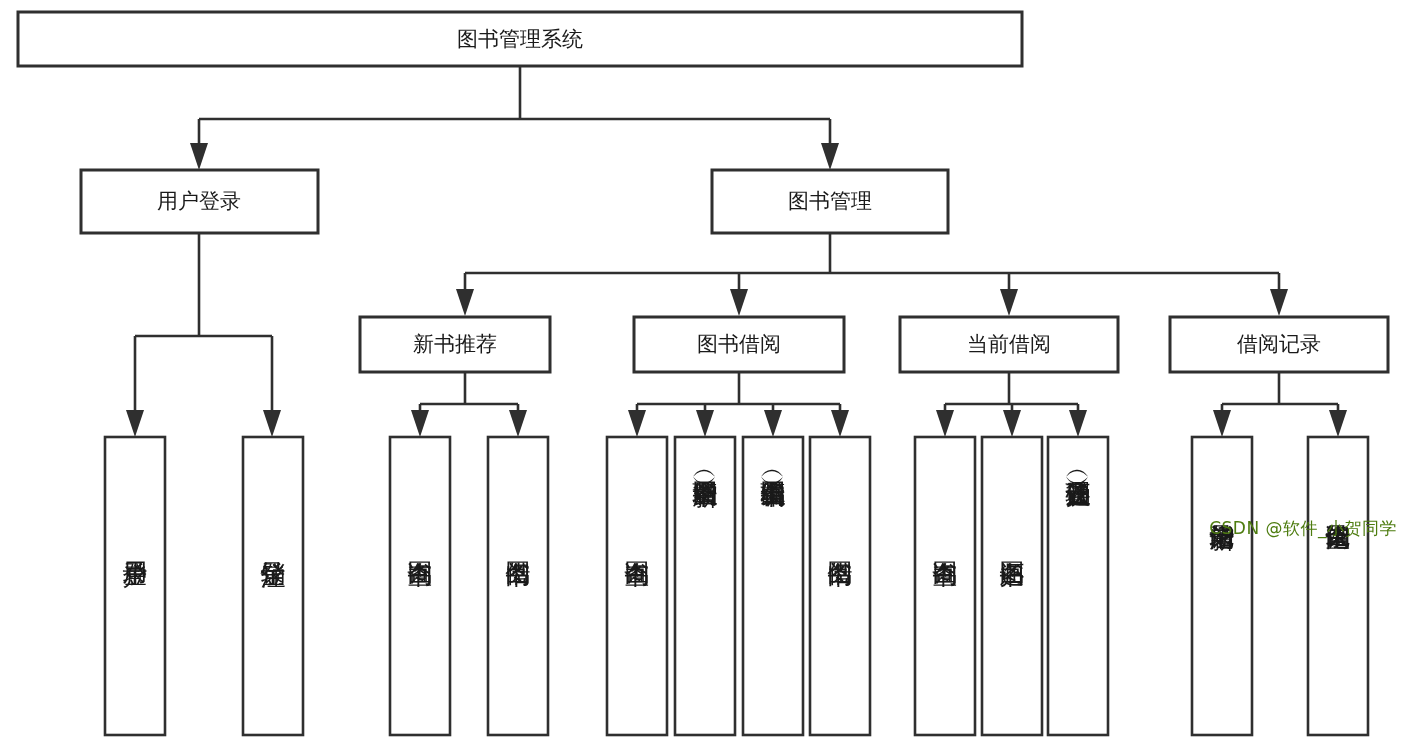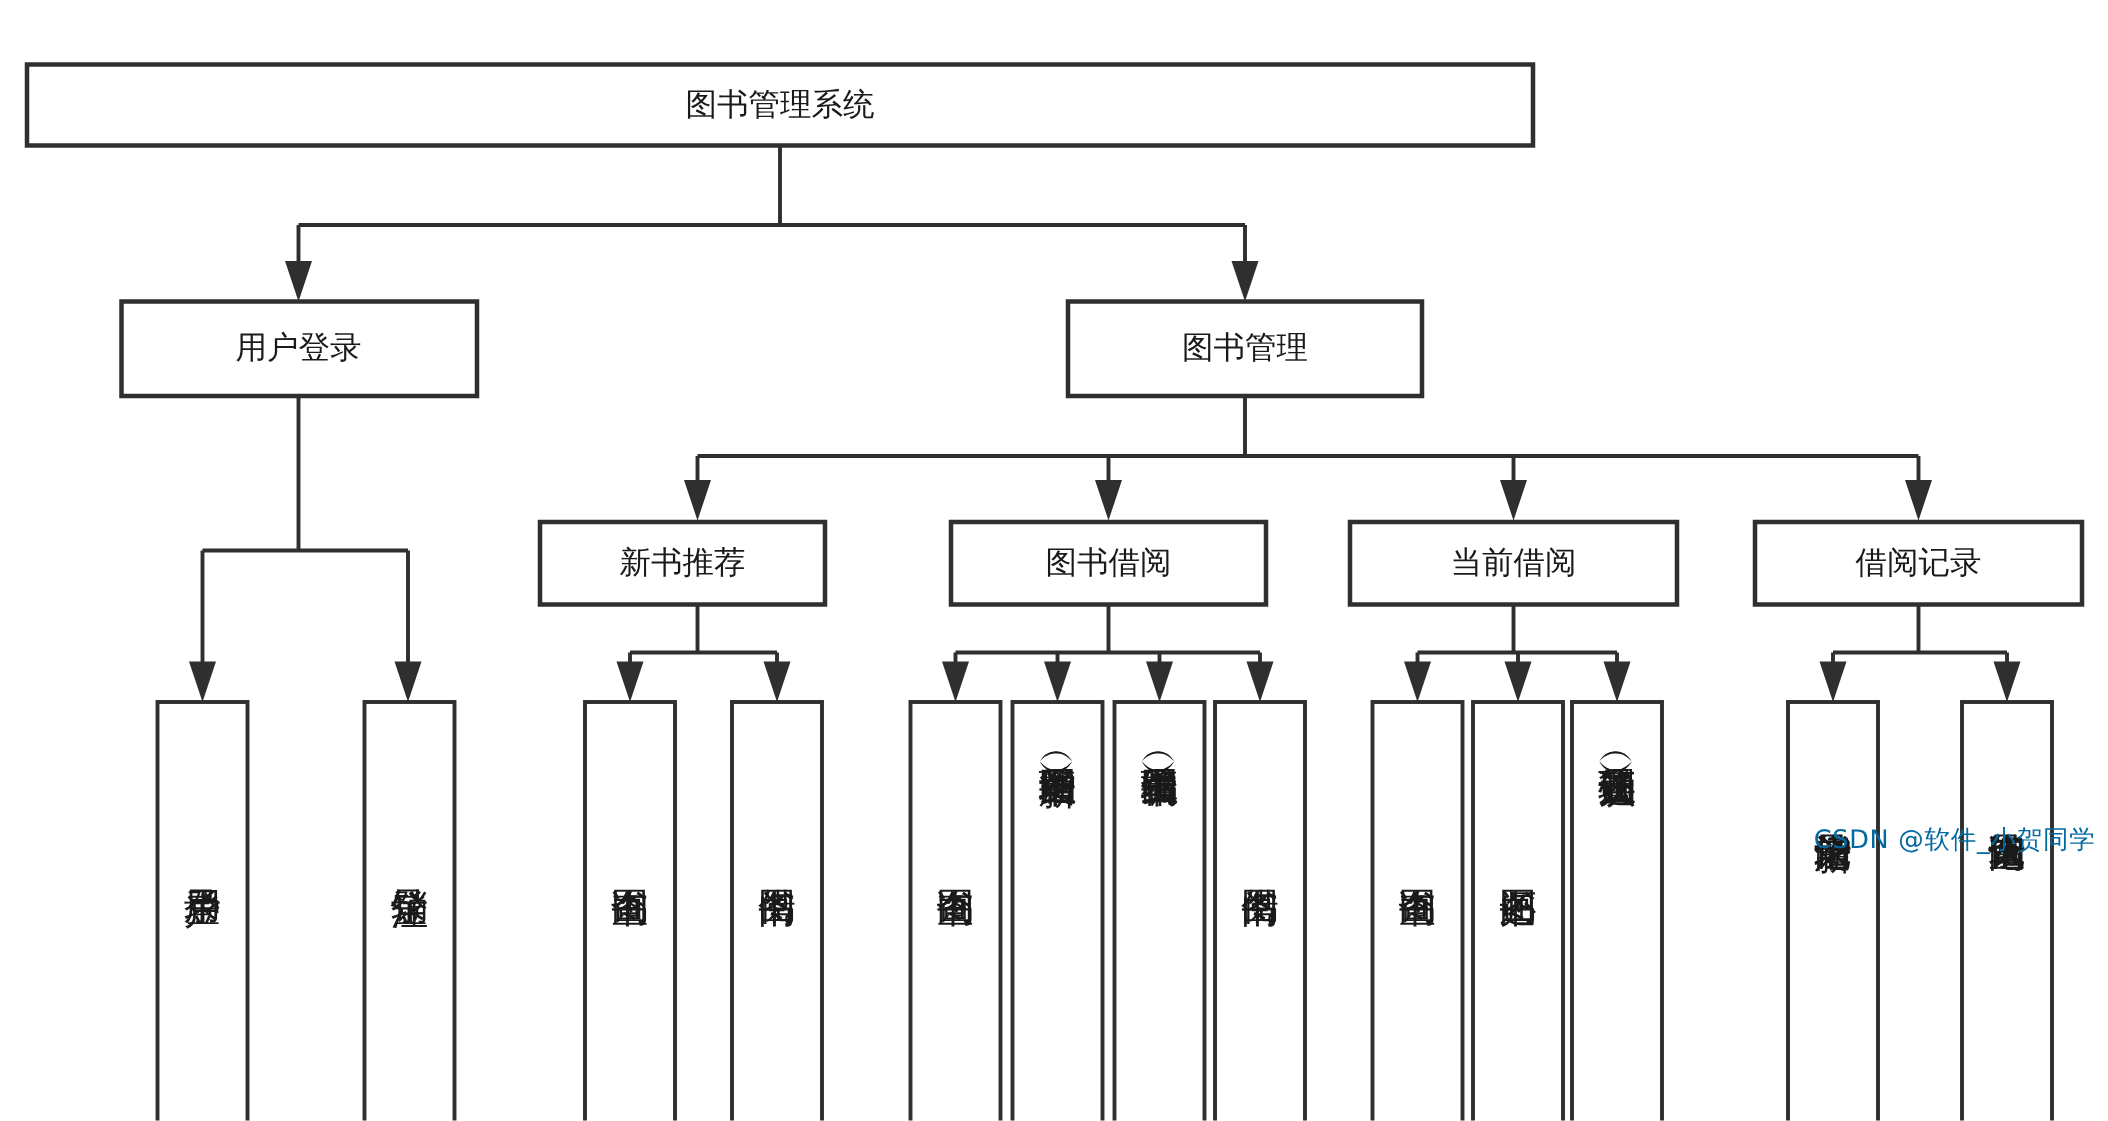--- a/index.html
+++ b/index.html
@@ -12,21 +12,20 @@
     width: 1405px;
     height: 747px;
     overflow: hidden;
     font-family: "DejaVu Sans", "Liberation Sans", sans-serif;
   }
   #diagram-root {
     position: relative;
     width: 1405px;
     height: 544px;
     background: #ffffff;
-    margin-top: 31px;
   }
   svg#flowchart {
     display: block;
     width: 1405px;
     height: 747px;
   }
   .node-box {
     fill: #ffffff;
     stroke: #2f2f2f;
     stroke-width: 3;
@@ -58,21 +57,21 @@
     font-family: "DejaVu Sans", "Liberation Sans", sans-serif;
     font-size: 25px;
     text-anchor: middle;
   }
   .watermark-text {
     position: absolute;
     right: 8px;
     bottom: 4px;
     font-family: "DejaVu Sans", "Liberation Sans", sans-serif;
     font-size: 17px;
-    color: #0369a1;
+    color: #4d7c0f;
     letter-spacing: 0.5px;
     white-space: nowrap;
     user-select: none;
   }
 </style>
 </head>
 <body>
 
 <div id="diagram-root">
 

